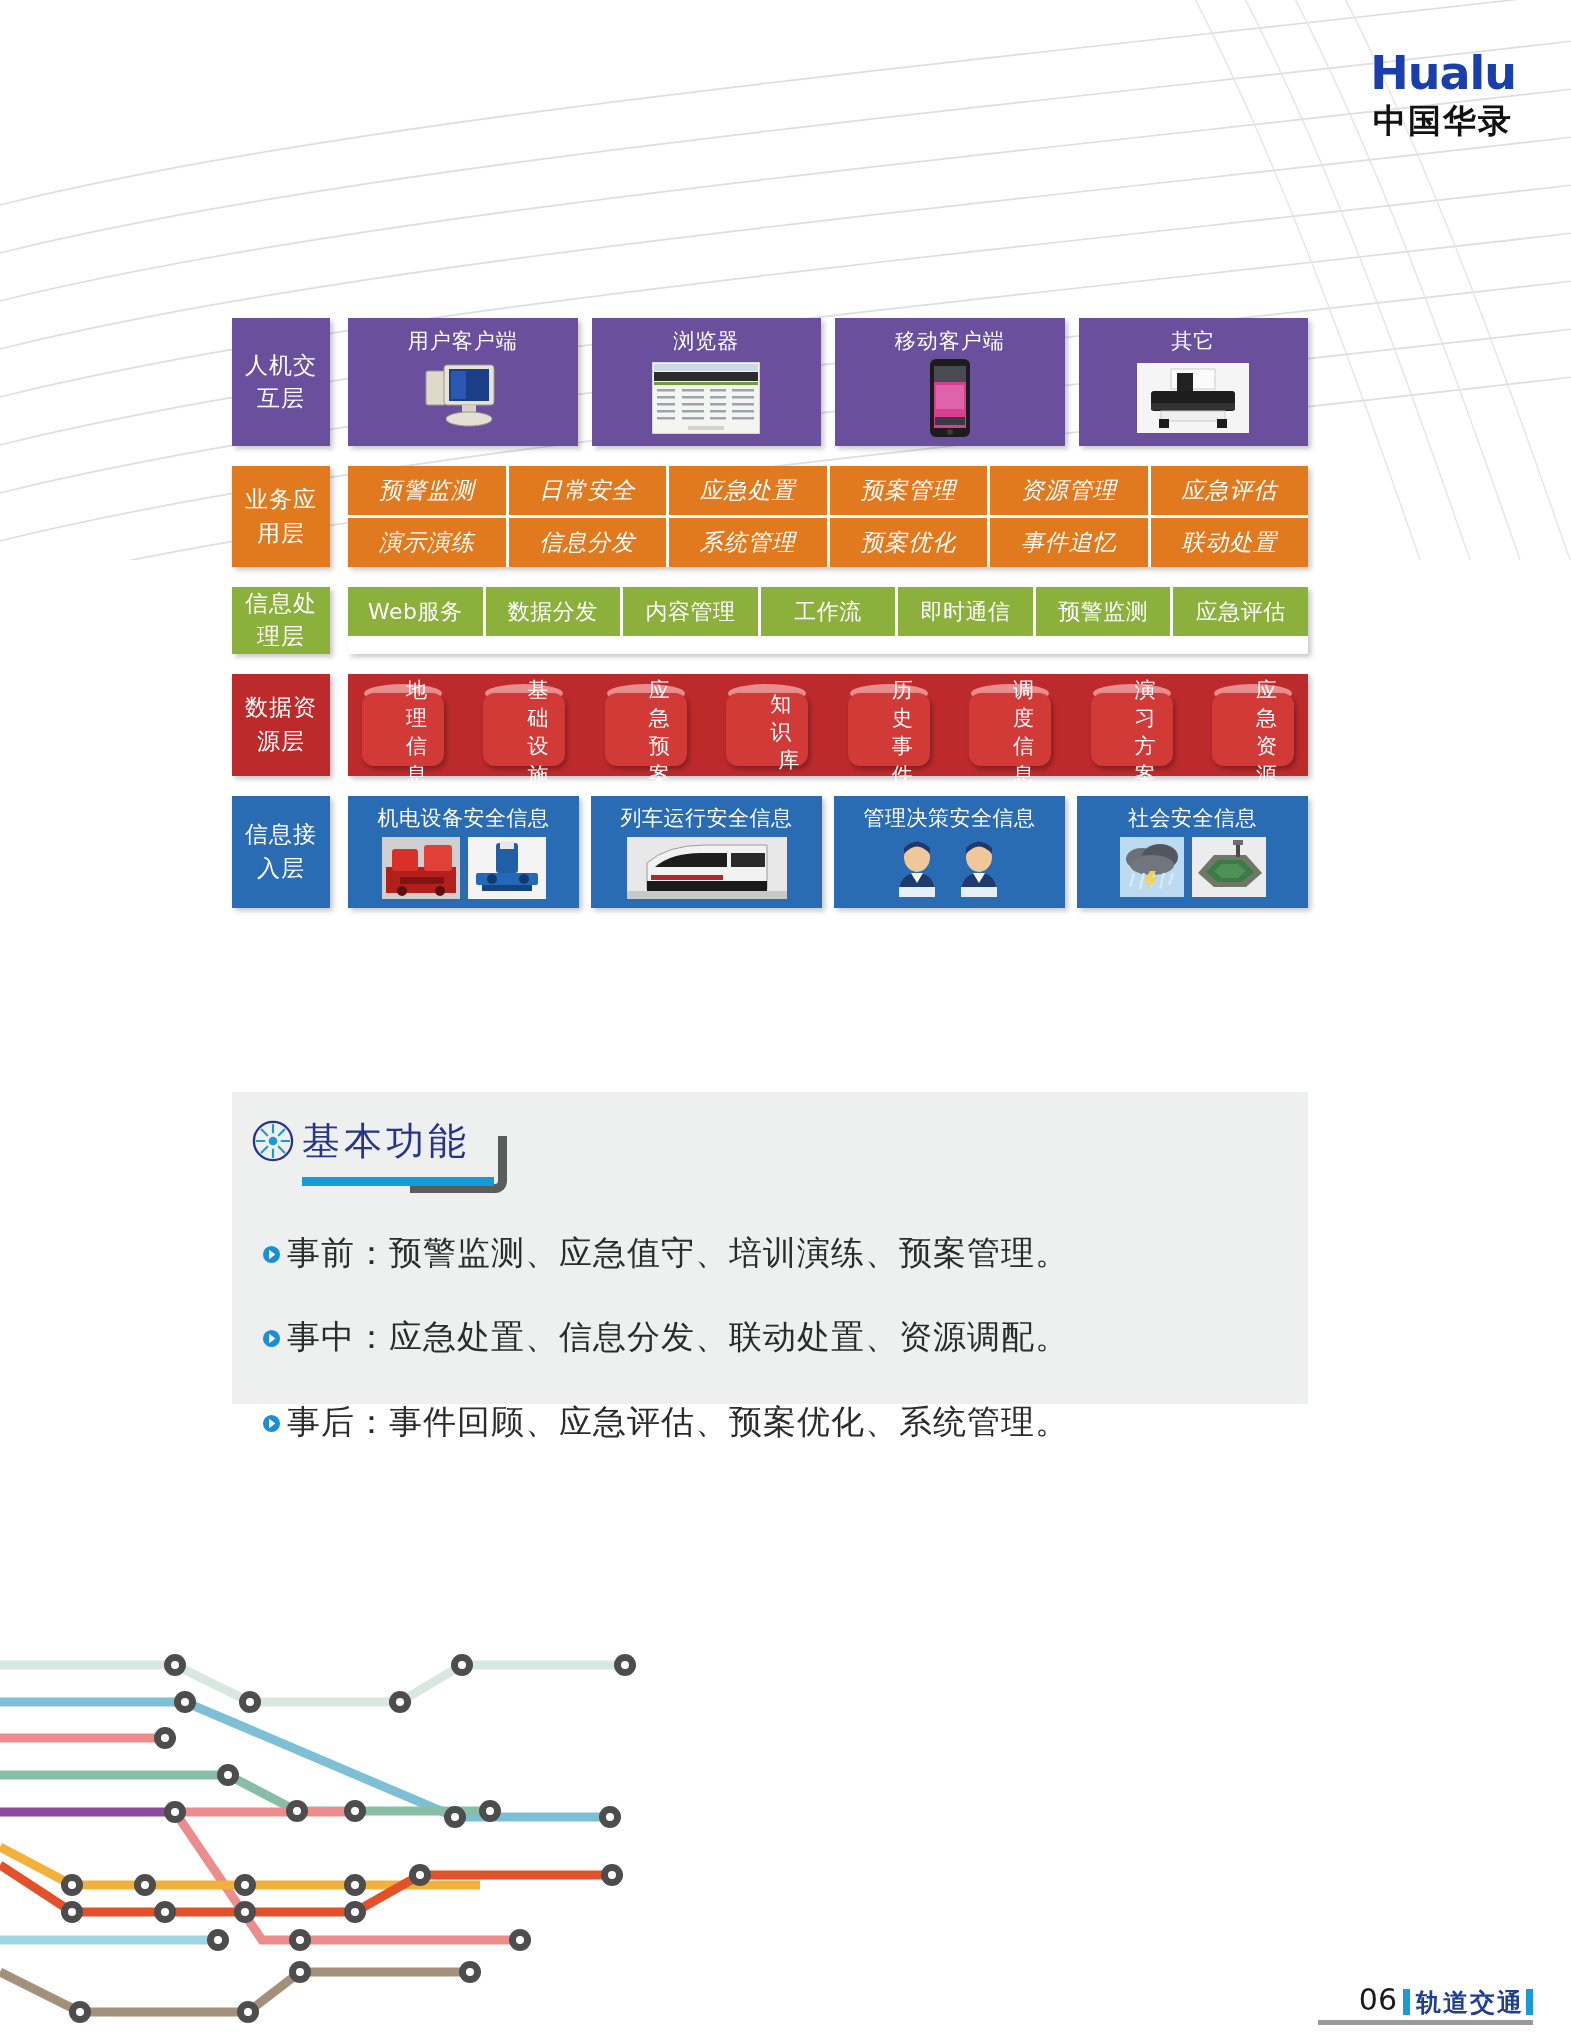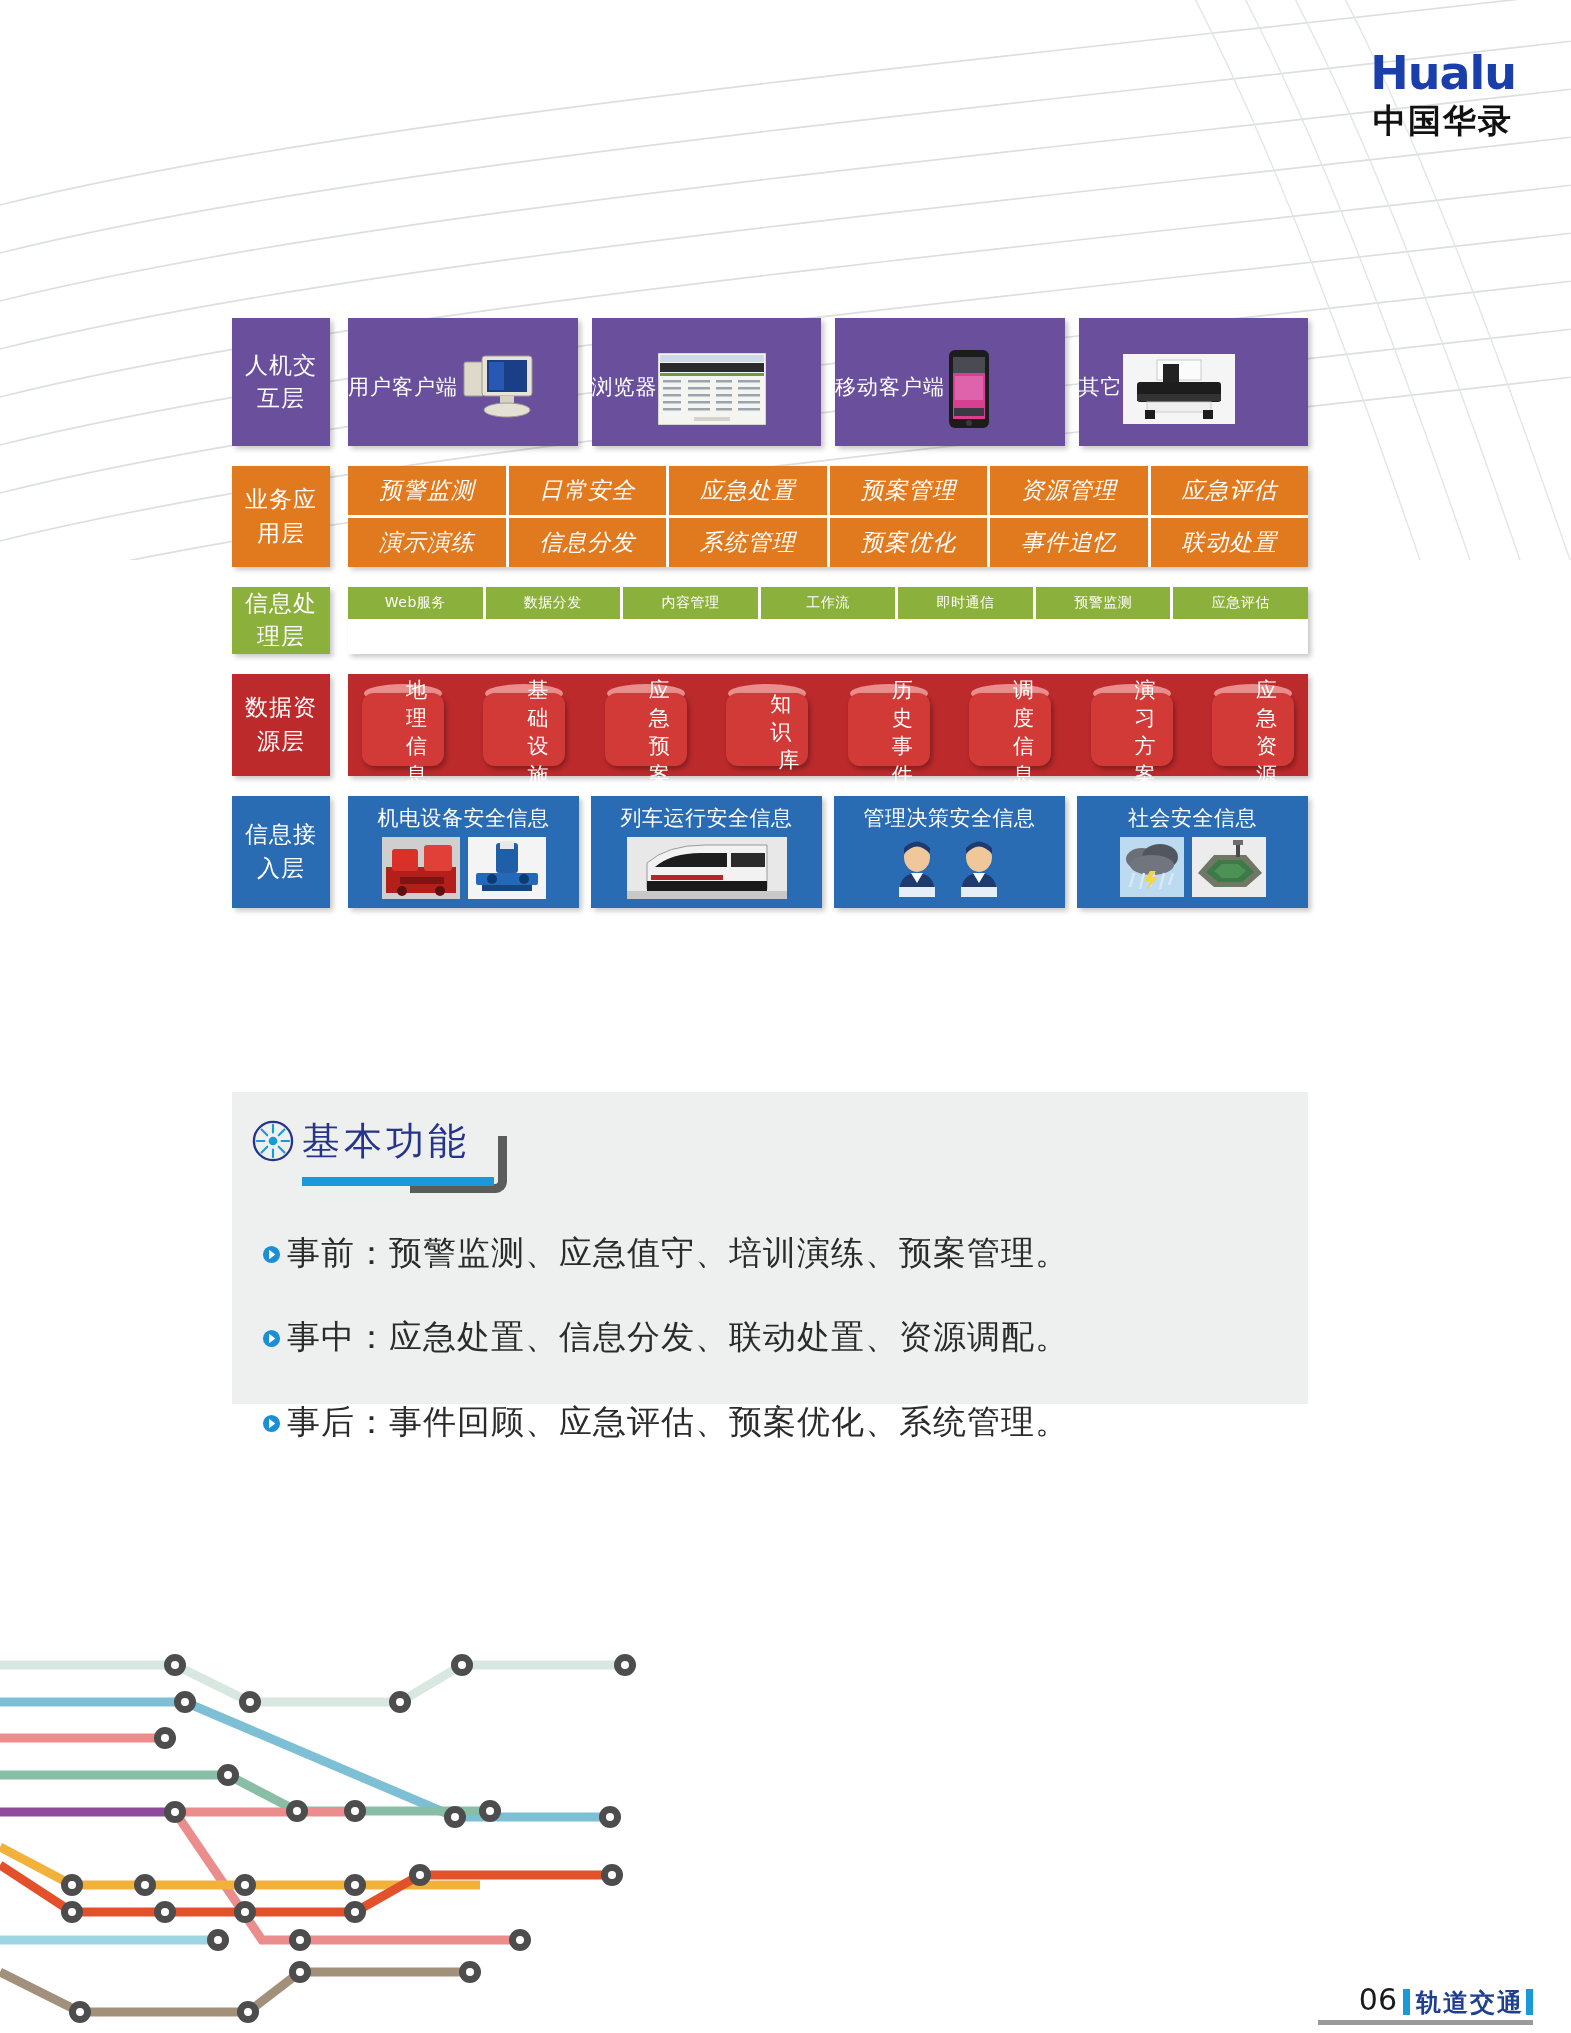--- a/index.html
+++ b/index.html
@@ -29,42 +29,42 @@
     display:flex;flex-direction:column;align-items:center;justify-content:center;
     color:#fff;font-size:23px;line-height:1.45;letter-spacing:1px;
     box-shadow:3px 3px 5px rgba(0,0,0,.22);
   }
   .arch-body{flex:1;display:flex;}
 
   
   .r-purple .arch-label{background:#6a4f9c;}
   .row1 .arch-body{gap:14px;}
   .client-card{
-    flex:1;background:#6a4f9c;color:#fff;display:flex;
+    flex:1;background:#6a4f9c;color:#fff;display:flex;flex-direction:column;
     align-items:center;padding-top:9px;height:128px;box-sizing:border-box;
     box-shadow:3px 3px 5px rgba(0,0,0,.22);
   }
   .client-card .cap{font-size:21px;letter-spacing:1px;}
   .thumb{margin-top:4px;height:78px;display:flex;align-items:center;justify-content:center;}
 
   
   .r-orange .arch-label{background:#e1791e;}
   .grid-orange{flex:1;display:grid;grid-template-columns:repeat(6,1fr);
                grid-auto-rows:49px;gap:3px;background:#fff;
                box-shadow:3px 3px 5px rgba(0,0,0,.22);}
   .grid-orange .cell{background:#e1791e;color:#fff;display:flex;align-items:center;
                      justify-content:center;font-size:23px;letter-spacing:1px;font-style:italic;}
 
   
   .r-green .arch-label{background:#8cb03c;}
   .green-wrap{flex:1;display:flex;flex-direction:column;
               box-shadow:3px 3px 5px rgba(0,0,0,.22);}
   .green-top{display:grid;grid-template-columns:repeat(7,1fr);gap:3px;background:#fff;}
-  .green-top .cell{background:#8cb03c;color:#fff;height:32px;display:flex;
-                   align-items:center;justify-content:center;font-size:14px;letter-spacing:.5px;}
+  .green-top .cell{background:#8cb03c;color:#fff;height:49px;display:flex;
+                   align-items:center;justify-content:center;font-size:22px;letter-spacing:.5px;}
   .green-bottom{background:#8cb03c;color:#fff;height:48px;margin-top:3px;
                 display:flex;align-items:center;justify-content:center;
                 font-size:23px;letter-spacing:1px;}
 
   
   .r-red .arch-label{background:#bc2a2c;}
   .red-wrap{flex:1;background:#bc2a2c;display:flex;align-items:center;
             justify-content:space-between;padding:10px 14px;box-sizing:border-box;
             height:102px;box-shadow:3px 3px 5px rgba(0,0,0,.22);}
   .cyl{position:relative;width:82px;height:82px;}

